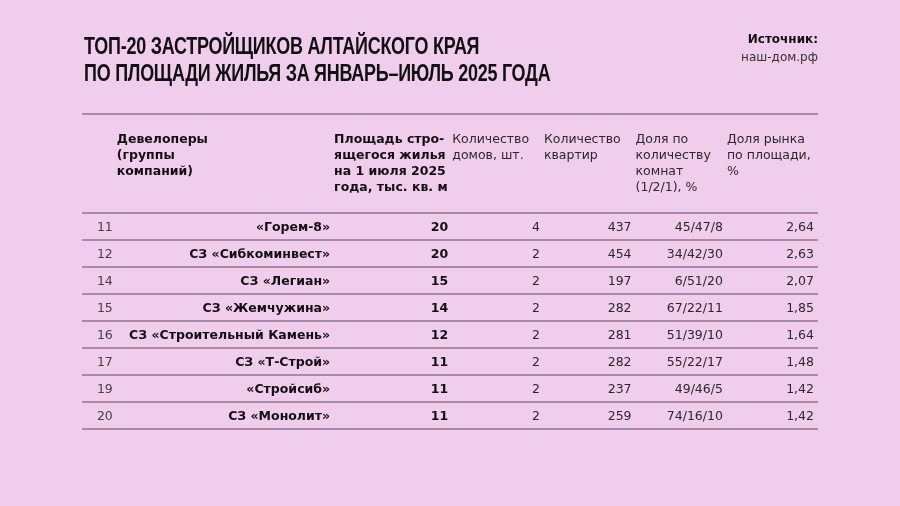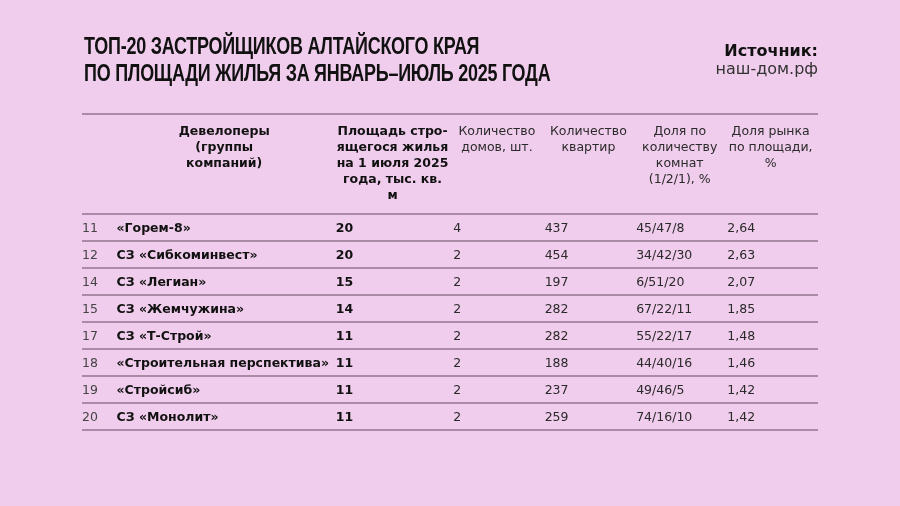--- a/index.html
+++ b/index.html
@@ -19,36 +19,36 @@
       letter-spacing: -0.3px;
       color: #111;
       transform: scaleX(0.78);
       transform-origin: left top;
       white-space: nowrap;
       text-transform: uppercase;
     }
     .source {
       position: absolute; right: 82px; top: 30px;
       text-align: right;
-      font-size: 16px; line-height: 18px; margin-top: 12px;
+      font-size: 12px; line-height: 18px;
     }
     .source .label { font-weight: bold; color: #111; }
     .source .value { color: #333; }
     table {
       position: absolute; left: 82px; top: 113px;
       width: 736px;
       border-collapse: collapse;
       font-size: 12.5px;
     }
     thead tr { border-top: 2px solid #a98ba6; border-bottom: 2px solid #a98ba6; }
-    tbody tr { border-bottom: 2px solid #a98ba6; height: 27px; }
+    tbody tr { border-bottom: 2px solid #a98ba6; height: 27px; text-align: right; }
     th {
-      text-align: center; vertical-align: top;
+      text-align: left; vertical-align: top;
       font-weight: normal;
-      padding: 8px 4px 10px 0;
+      padding: 16px 4px 10px 0;
       line-height: 16px;
       font-size: 12.5px;
       color: #2a2a2a;
     }
     th.bold { font-weight: bold; color: #111; }
     td {
       padding: 0 4px 0 0;
       height: 25px;
       vertical-align: middle;
       color: #2a2a2a;
@@ -145,36 +145,36 @@
     <tr>
       <td class="num">15</td>
       <td class="bold">СЗ «Жемчужина»</td>
       <td class="bold">14</td>
       <td>2</td>
       <td>282</td>
       <td>67/22/11</td>
       <td>1,85</td>
     </tr>
     <tr>
+      <td class="num">16</td>
+      <td class="bold">СЗ «Строительный Камень»</td>
+      <td class="bold">12</td>
+      <td>2</td>
+      <td>281</td>
+      <td>51/39/10</td>
+      <td>1,64</td>
+    </tr>
+    <tr>
       <td class="num">17</td>
       <td class="bold">СЗ «Т-Строй»</td>
       <td class="bold">11</td>
       <td>2</td>
       <td>282</td>
       <td>55/22/17</td>
       <td>1,48</td>
-    </tr>
-    <tr>
-      <td class="num">18</td>
-      <td class="bold">«Строительная перспектива»</td>
-      <td class="bold">11</td>
-      <td>2</td>
-      <td>188</td>
-      <td>44/40/16</td>
-      <td>1,46</td>
     </tr>
     <tr>
       <td class="num">19</td>
       <td class="bold">«Стройсиб»</td>
       <td class="bold">11</td>
       <td>2</td>
       <td>237</td>
       <td>49/46/5</td>
       <td>1,42</td>
     </tr>

